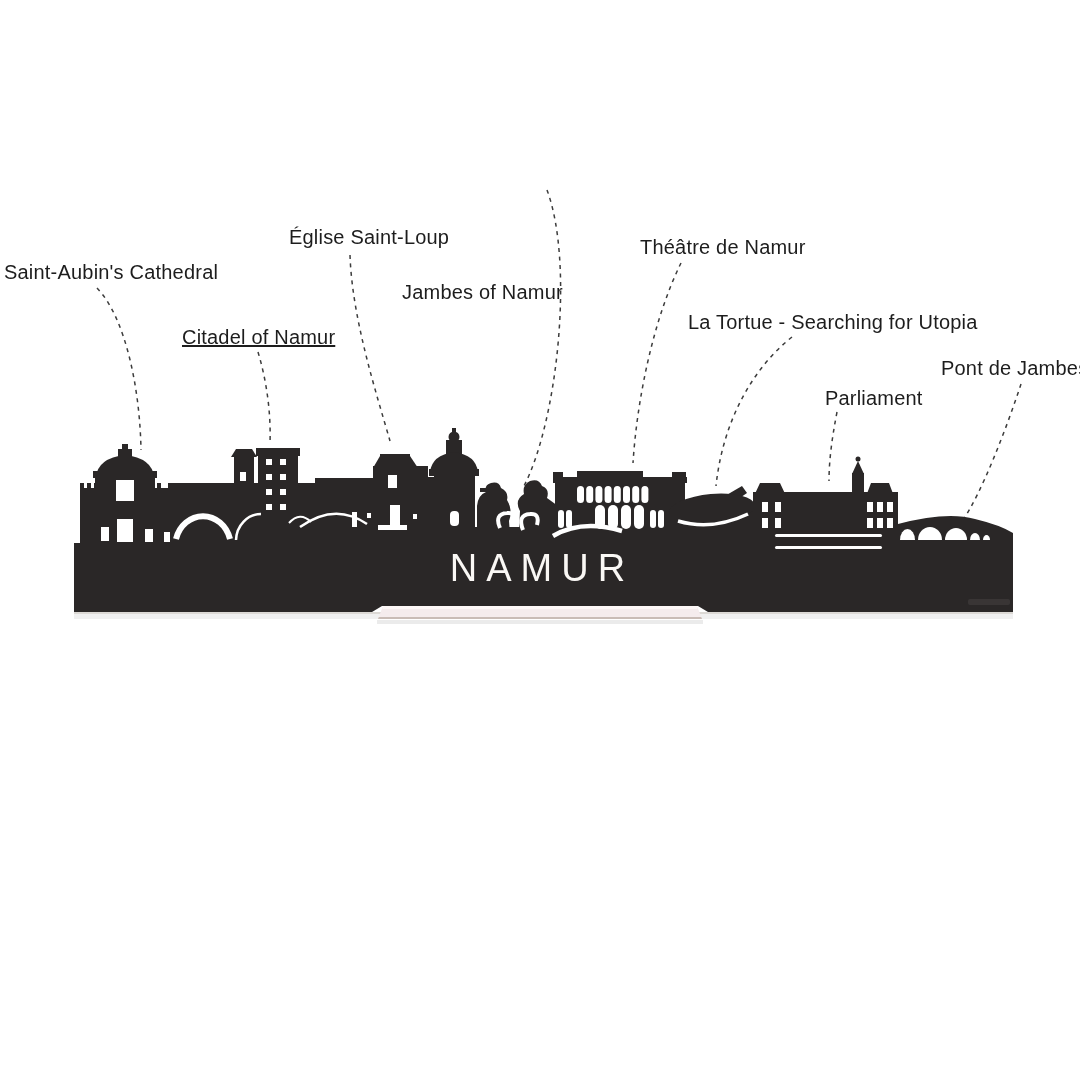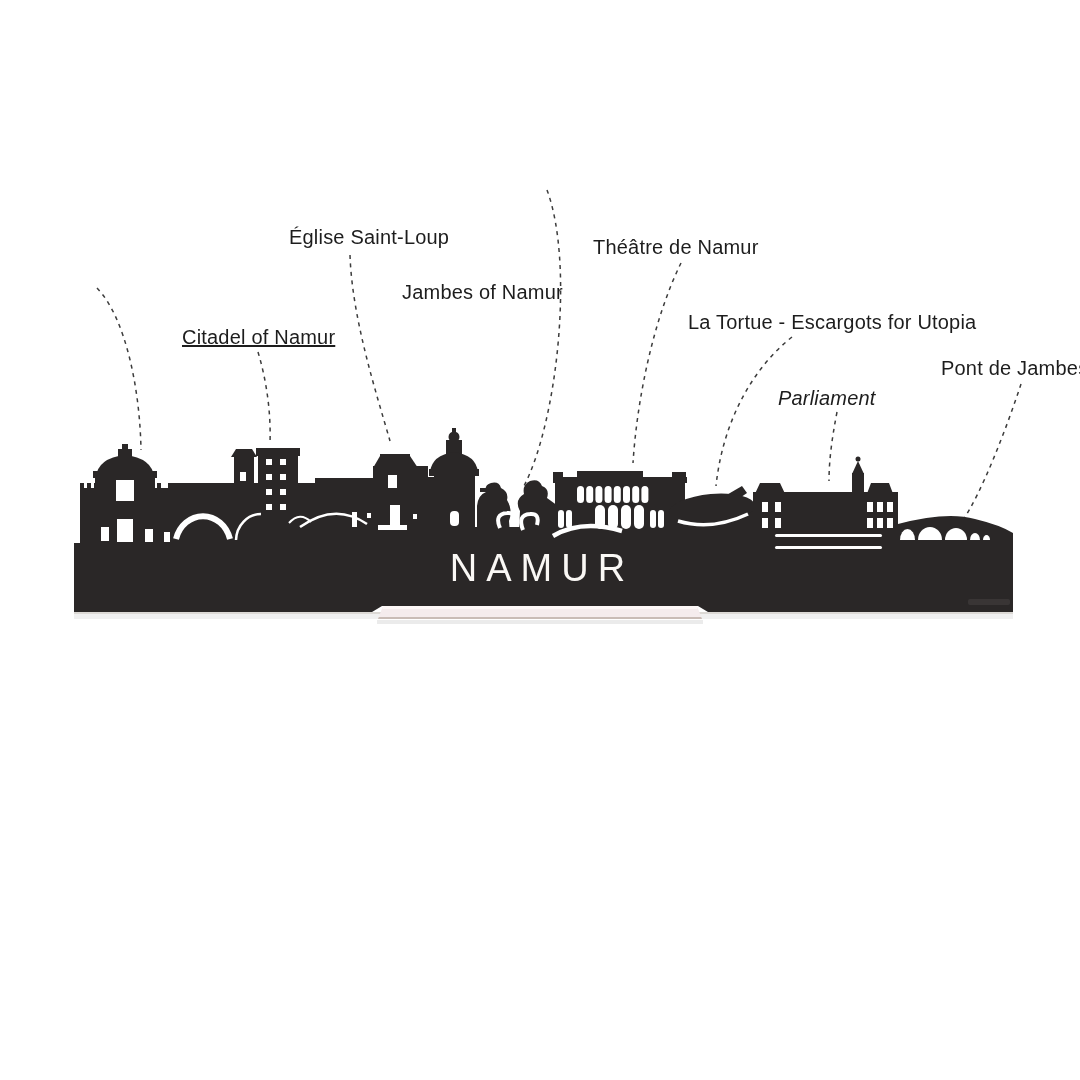--- a/index.html
+++ b/index.html
@@ -17,35 +17,36 @@
     letter-spacing:0.2px;
     color:#1d1d1d;
     white-space:nowrap;
     font-weight:400;
   }
   .lbl-saint-aubin{left:4px;top:261px;}
   .lbl-citadel{left:182px;top:326px;text-decoration:underline;}
   .lbl-eglise{left:281px;top:226px;margin-left:8px;}
   .lbl-escargots{left:374px;top:164px;}
   .lbl-belfry{left:402px;top:281px;}
-  .lbl-theatre{left:593px;top:236px;}
+  .lbl-theatre{left:640px;top:236px;}
   .lbl-tortue{left:688px;top:311px;}
-  .lbl-parliament{left:778px;top:387px;font-style:italic;}
+  .lbl-parliament{left:825px;top:387px;}
   .lbl-pont{left:941px;top:357px;}
 </style>
 </head>
 <body>
 
 <div class="scene">
 
+  <div class="label lbl-saint-aubin">Saint-Aubin's Cathedral</div>
   <div class="label lbl-citadel">Citadel of Namur</div>
   <div class="label lbl-eglise">Église Saint-Loup</div>
   <div class="label lbl-belfry">Jambes of Namur</div>
   <div class="label lbl-theatre">Théâtre de Namur</div>
-  <div class="label lbl-tortue">La Tortue - Escargots for Utopia</div>
+  <div class="label lbl-tortue">La Tortue - Searching for Utopia</div>
   <div class="label lbl-parliament">Parliament</div>
   <div class="label lbl-pont">Pont de Jambes</div>
 
   <svg class="art" viewBox="0 0 1080 1080">
 
     <g fill="none" stroke="#3c3c3c" stroke-width="1.5" stroke-dasharray="4 4.5">
       <path d="M97 288 C126 318 140 390 141 450"></path>
       <path d="M258 352 C267 382 271 414 270 443"></path>
       <path d="M350 255 C352 318 376 392 390 441"></path>
       <path d="M547 190 C574 262 558 420 524 486"></path>

